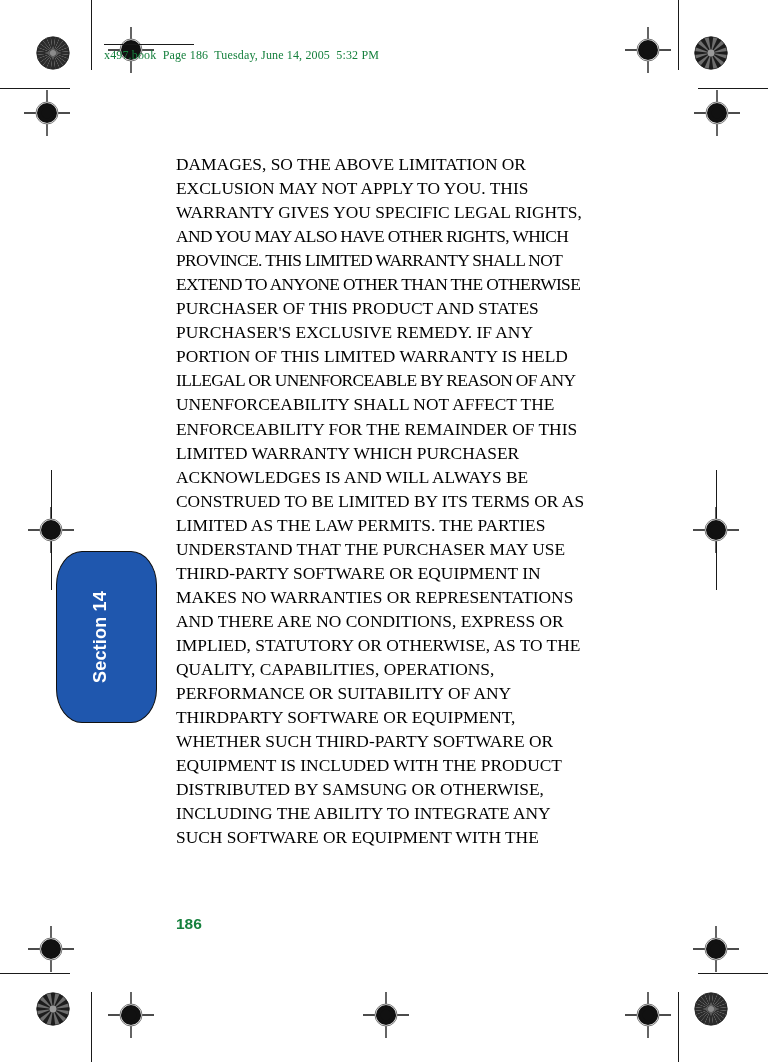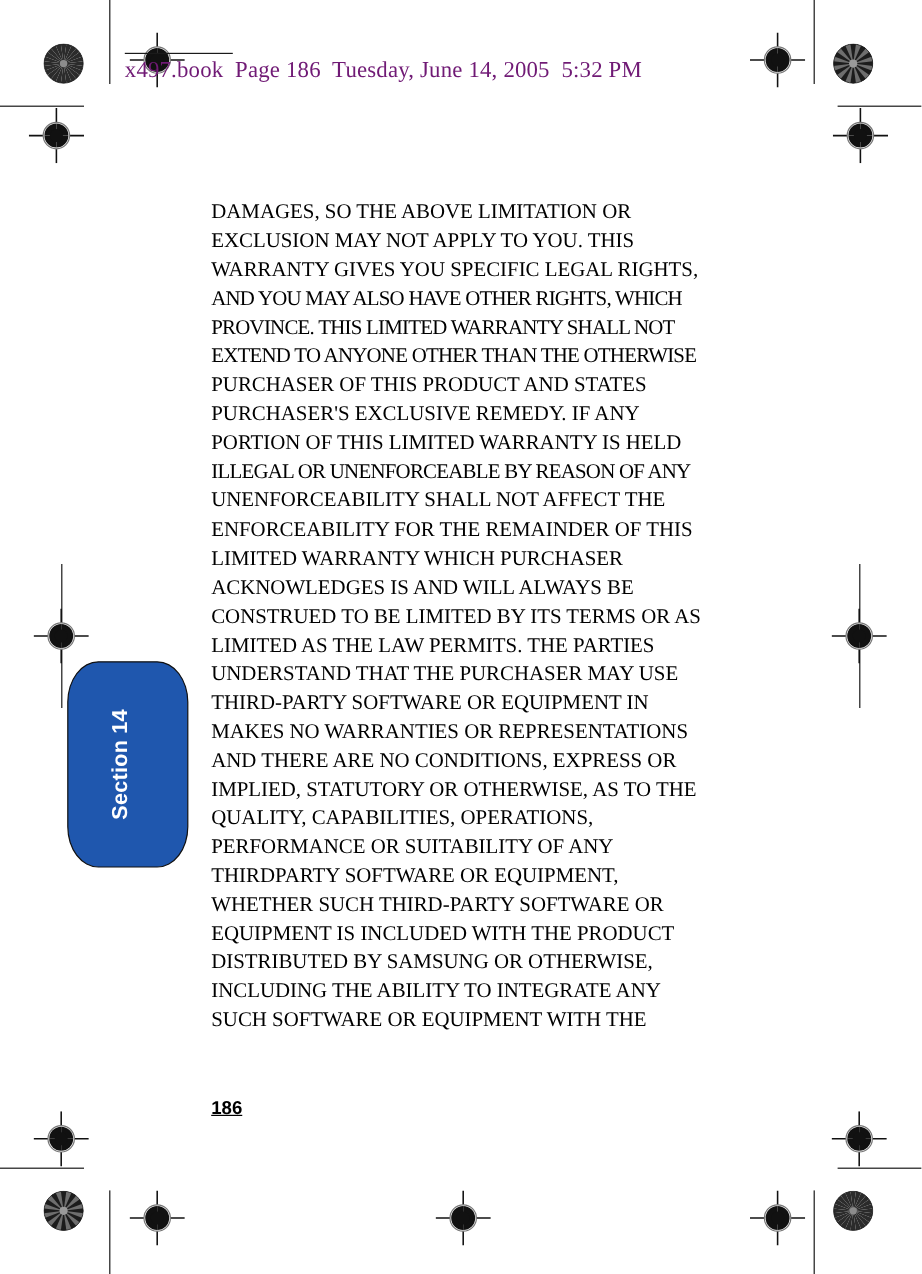--- a/index.html
+++ b/index.html
@@ -57,31 +57,31 @@
     top: 44px;
     width: 90px;
     height: 1px;
     background: #1a1a1a;
   }
   #header-text {
     position: absolute;
     left: 104px;
     top: 48px;
     font-family: "Liberation Serif", serif;
-    font-size: 19px;
+    font-size: 12px;
     letter-spacing: 0.15px;
-    color: #701a75;
+    color: #15803d;
     white-space: pre;
   }
 
   
   #body-copy {
     position: absolute;
     left: 176px;
-    top: 164px;
+    top: 152px;
     width: 472px;
     font-family: "Liberation Serif", serif;
     font-size: 17.4px;
     line-height: 24.05px;
     color: #000000;
     text-align: left;
   }
   #body-copy .ln {
     display: block;
     white-space: nowrap;
@@ -118,22 +118,21 @@
   }
 
   
   #folio {
     position: absolute;
     left: 176px;
     top: 915px;
     font-family: "Liberation Sans", sans-serif;
     font-weight: bold;
     font-size: 15.5px;
-    color: #000000;
-    text-decoration: underline;
+    color: #15803d;
   }
 </style>
 </head>
 <body>
 
 <div id="page">
 
   <div class="rule v" style="left:91px;  top:0px;    height:70px;"></div>
   <div class="rule v" style="left:678px; top:0px;    height:70px;"></div>
   <div class="rule v" style="left:91px;  top:992px; height:70px;"></div>

